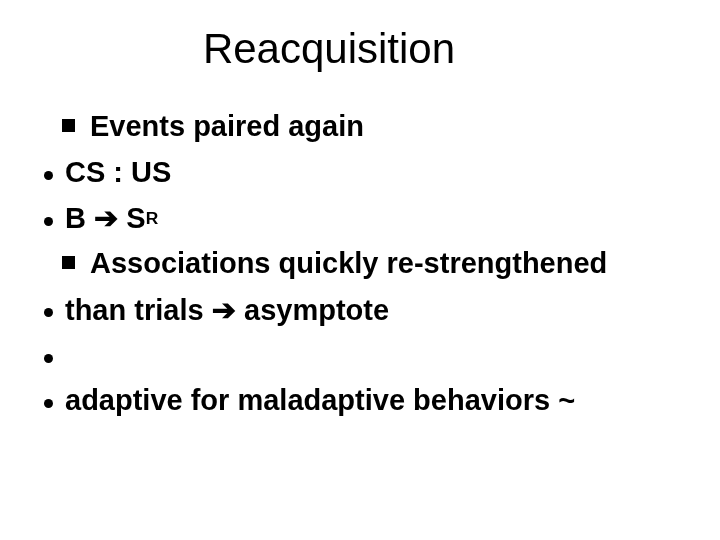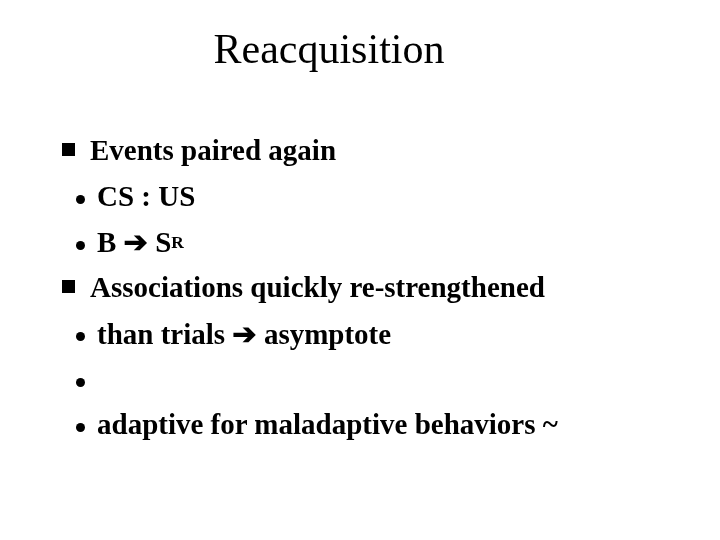--- a/index.html
+++ b/index.html
@@ -6,53 +6,52 @@
     margin: 0;
     padding: 0;
     background: #ffffff;
   }
   .slide {
     position: relative;
     width: 658px;
     height: 540px;
     background: #ffffff;
     overflow: hidden;
-    font-family: Liberation Serif, serif;
+    font-family: Liberation Sans, sans-serif;
     color: #000000;
   }
   .slide-title {
     position: absolute;
     top: 26px;
     left: 0;
     width: 100%;
     text-align: center;
     font-size: 42px;
     font-weight: 400;
     line-height: 1.1;
     color: #000000;
     letter-spacing: 0px;
   }
   .bullet-list {
     position: absolute;
     top: 104px;
     left: 0;
     width: 720px;
-    margin-top: 24px;
   }
   .row {
     display: flex;
     align-items: center;
     height: 45.7px;
     font-weight: 700;
     font-size: 29px;
     white-space: pre;
     color: #000000;
   }
   .row.lvl1 { padding-left: 62px; }
-  .row.lvl2 { padding-left: 76px; }
+  .row.lvl2 { padding-left: 44px; }
   .marker {
     flex: 0 0 auto;
     background: #000000;
   }
   .marker.square {
     width: 13px;
     height: 13px;
     margin-right: 15px;
     transform: translateY(-1px);
   }

